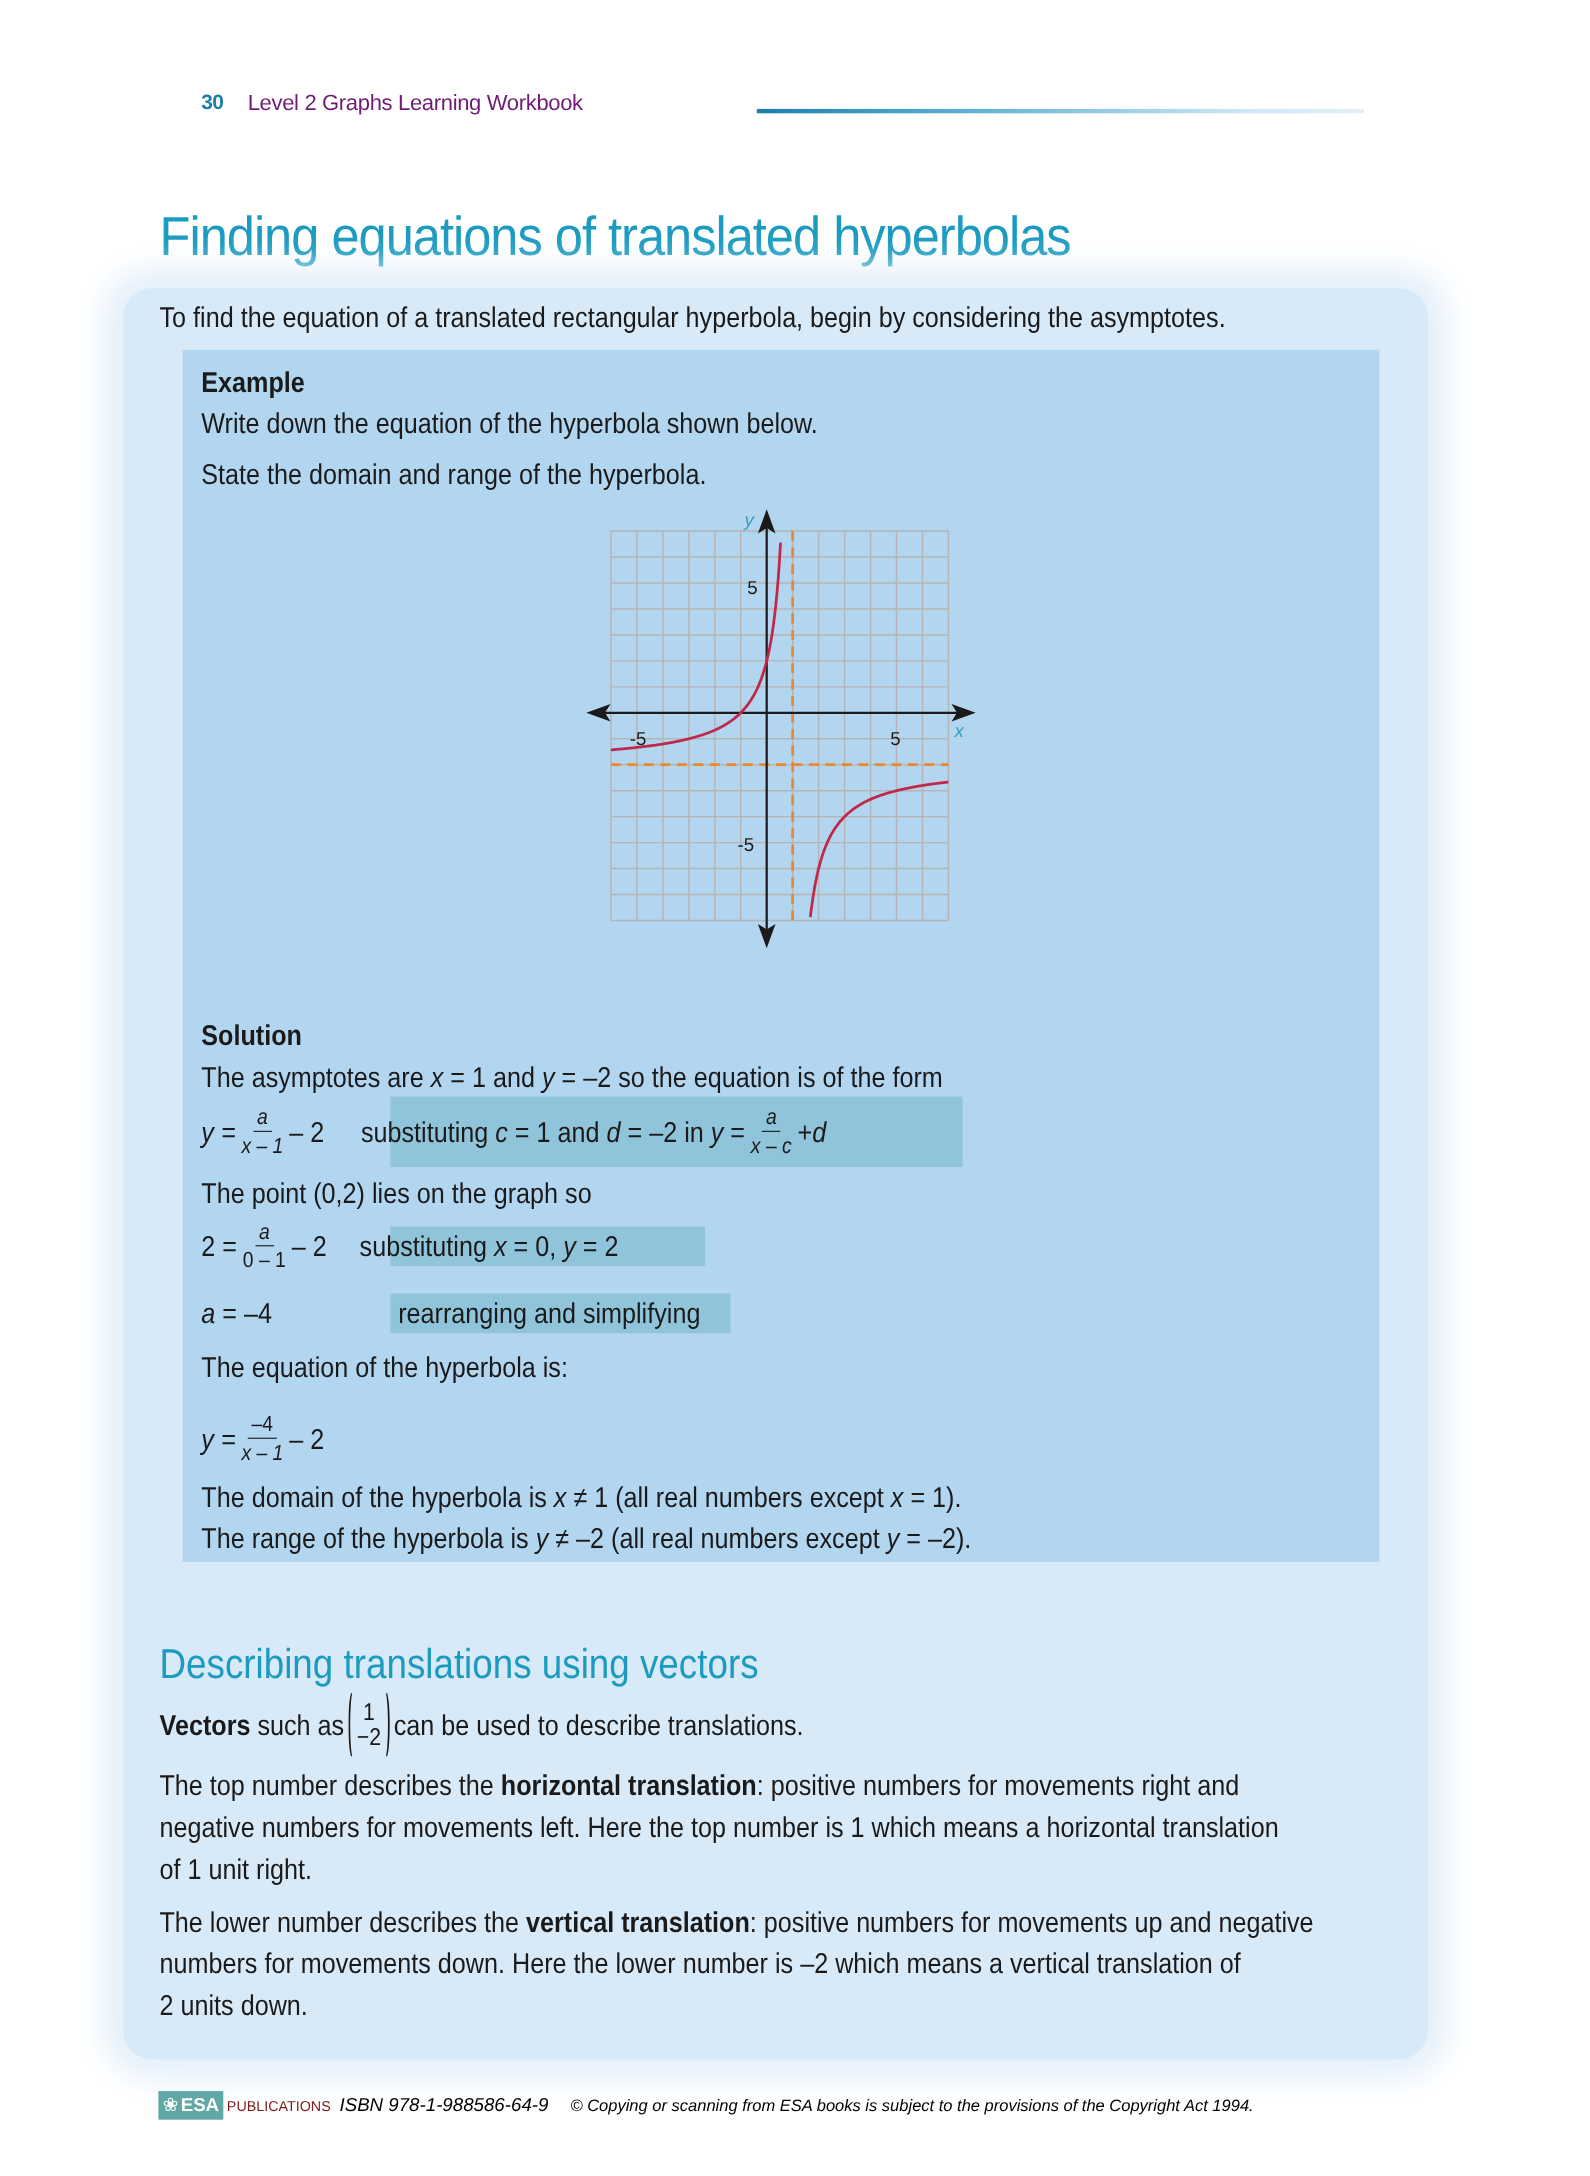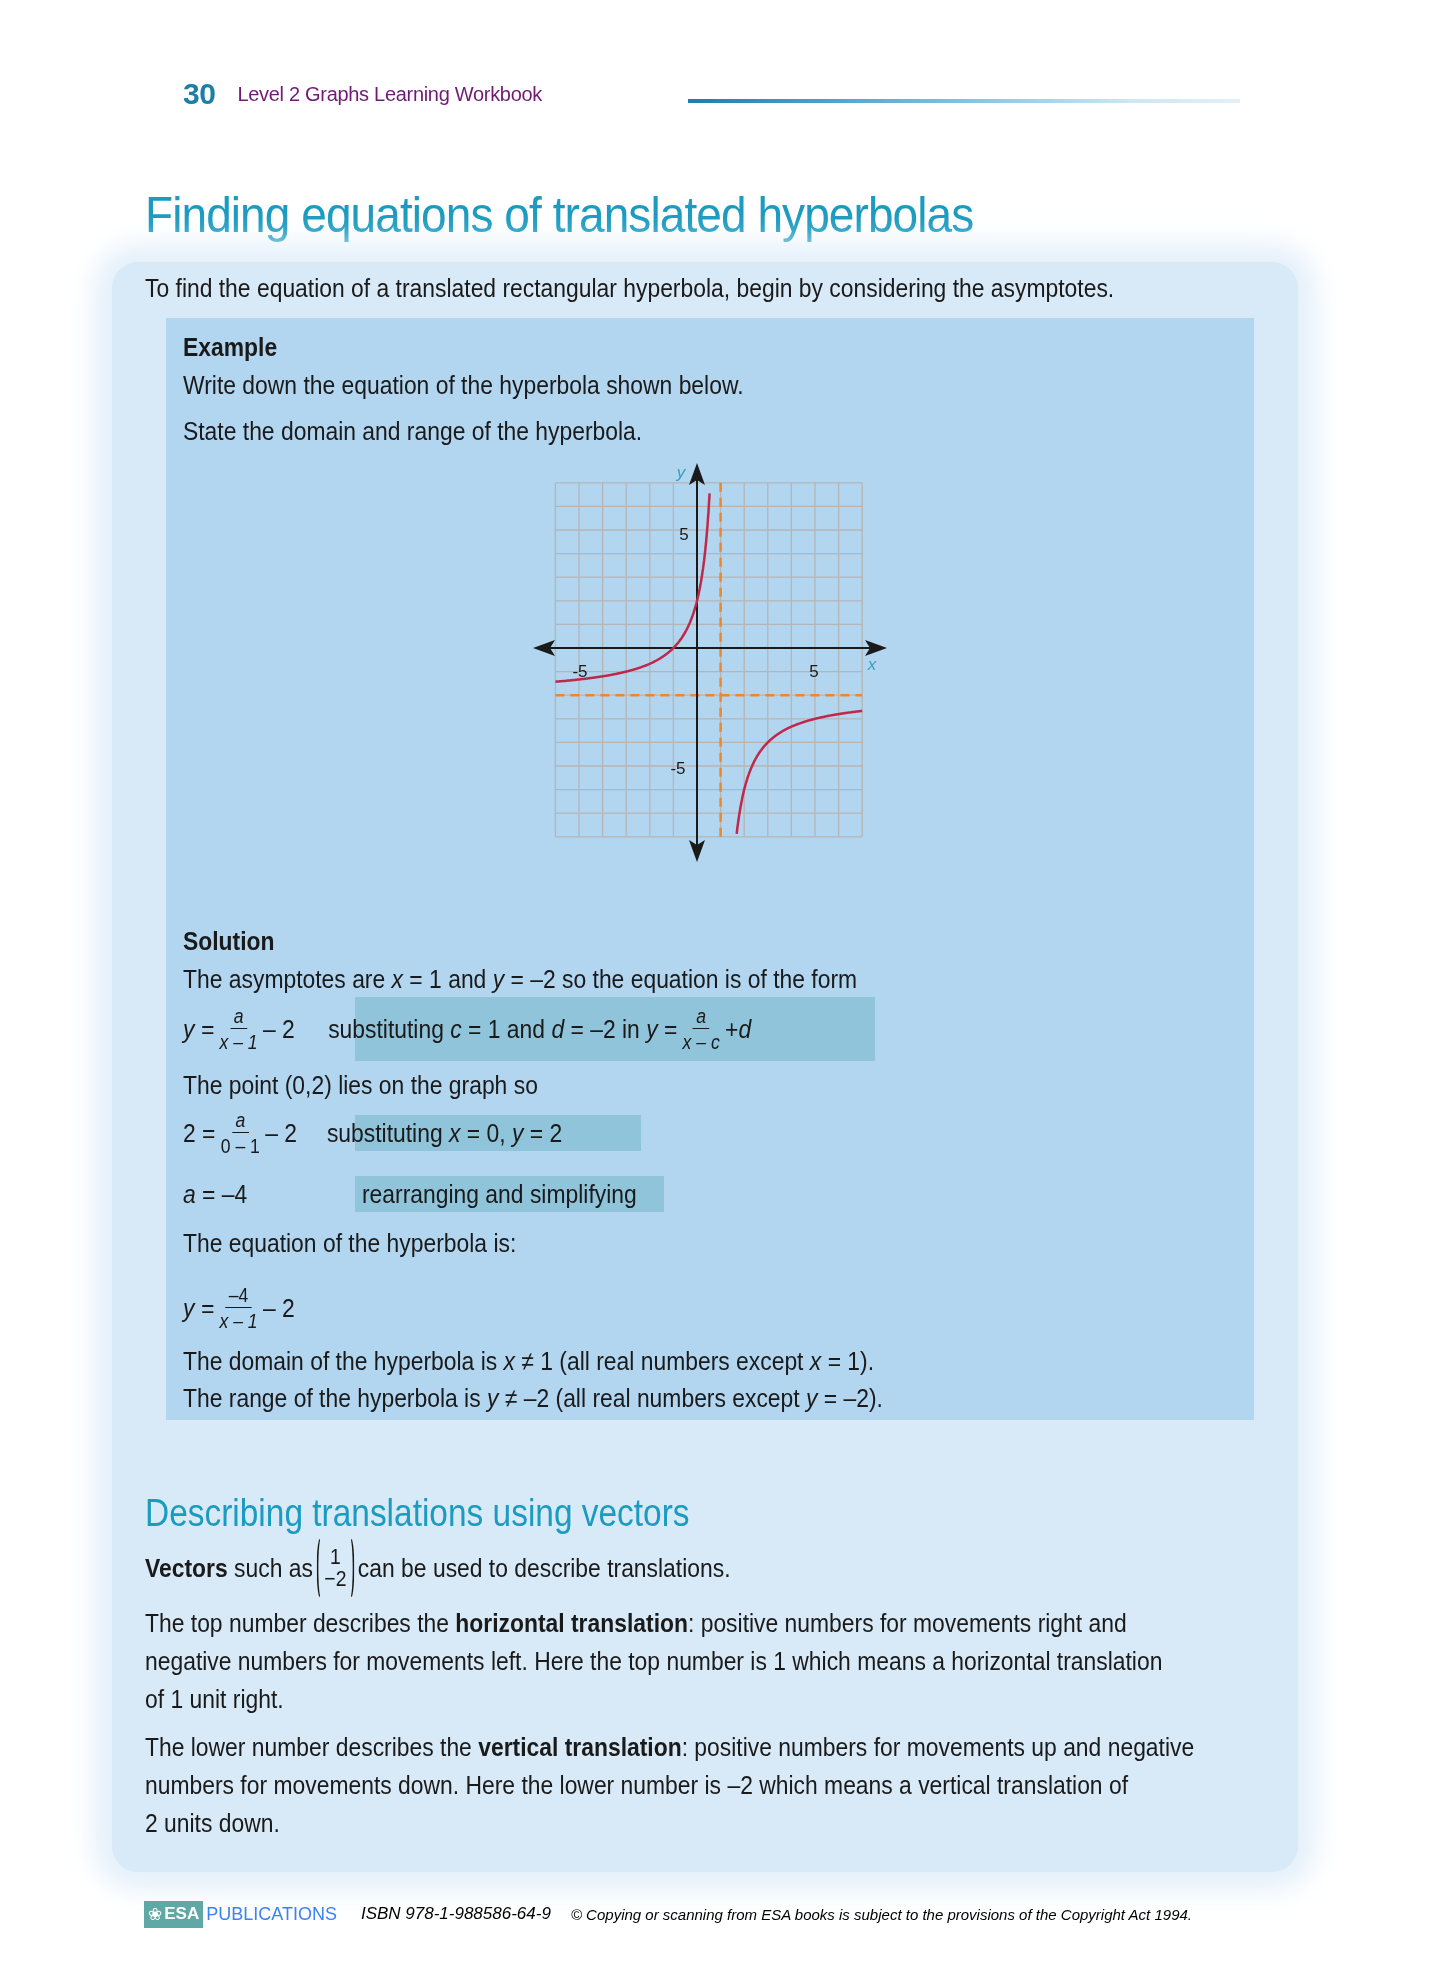--- a/index.html
+++ b/index.html
@@ -1,19 +1,19 @@
 <!DOCTYPE html>
 <html><head>
 <meta charset="utf-8">
 <style>
   html,body{margin:0;padding:0;background:#ffffff;}
   body{width:1445px;height:1978px;position:relative;overflow:hidden;font-family:"Liberation Sans","DejaVu Sans",sans-serif;color:#1a1a1a;}
   .abs{position:absolute;}
   .header{left:183px;top:76px;height:36px;display:flex;align-items:center;white-space:nowrap;}
-  .pg-num{font-size:30px;font-weight:bold;color:#1b7fa8;margin-right:22px;letter-spacing:-0.5px;text-align:center;}
+  .pg-num{font-size:19px;font-weight:bold;color:#1b7fa8;margin-right:22px;letter-spacing:-0.5px;text-align:center;}
   .pg-title{font-size:20px;color:#701a75;letter-spacing:-0.3px;}
   .hdr-rule{left:688px;top:99px;width:552px;height:4px;background:linear-gradient(90deg,#1b7fa8 0%,#5fb1d3 35%,#cde6f3 80%,#e3f0f8 100%);}
   .title{left:145px;top:186px;font-size:50px;color:#1b9bc0;font-weight:normal;letter-spacing:-1px;white-space:nowrap;transform:scaleX(0.92);transform-origin:left top;}
   .outer-panel{left:112px;top:262px;width:1186px;height:1610px;background:#d8e9f7;border-radius:26px;box-shadow:0 0 28px 18px #e4f0fa;}
   .intro{left:145px;top:273px;font-size:26px;white-space:nowrap;transform:scaleX(0.88);transform-origin:left top;}
   .ex-box{left:166px;top:318px;width:1088px;height:1102px;background:#b2d5f0;}
   .txt{font-size:26px;white-space:nowrap;transform:scaleX(0.88);transform-origin:left top;}
   .bold{font-weight:bold;}
   .hl{background:#8fc4db;}
   i{font-style:italic;}
@@ -21,21 +21,21 @@
   .frac .num{font-size:20px;padding:0 4px 2px 4px;border-bottom:1.5px solid #1a1a1a;}
   .frac .den{font-size:20px;padding-top:3px;}
   .row{display:flex;align-items:center;}
   .sub{left:145px;top:1492px;font-size:38px;color:#1b9bc0;white-space:nowrap;transform:scaleX(0.88);transform-origin:left top;}
   .vec{display:inline-flex;flex-direction:column;align-items:center;justify-content:center;vertical-align:middle;height:64px;padding:0 9px;margin:0 4px;position:relative;line-height:1;font-size:22px;}
   .vec::before,.vec::after{content:"";position:absolute;top:0;bottom:0;width:8px;border:2px solid #1a1a1a;border-radius:50%;}
   .vec::before{left:0;border-right:none;border-top-color:transparent;border-bottom-color:transparent;}
   .vec::after{right:0;border-left:none;border-top-color:transparent;border-bottom-color:transparent;}
   .footer{left:144px;top:1899px;height:30px;display:flex;align-items:center;white-space:nowrap;}
   .esa-logo{background:#5fa8a6;color:#fff;font-weight:bold;font-size:17px;padding:3px 4px;display:flex;align-items:center;gap:2px;}
-  .esa-pub{color:#3b82f6;font-size:18px;margin-left:3px;margin-right:24px;}
+  .esa-pub{color:#7f1d1d;font-size:13px;margin-left:3px;margin-right:8px;}
   .isbn{color:#000000;font-size:17px;font-style:italic;margin-right:20px;}
   .copy{color:#000000;font-size:15px;font-style:italic;}
   svg text{font-family:"Liberation Sans","DejaVu Sans",sans-serif;}
 </style>
 </head>
 <body>
 
 <div class="abs header">
   <span class="pg-num">30</span>
   <span class="pg-title">Level 2 Graphs Learning Workbook</span>

